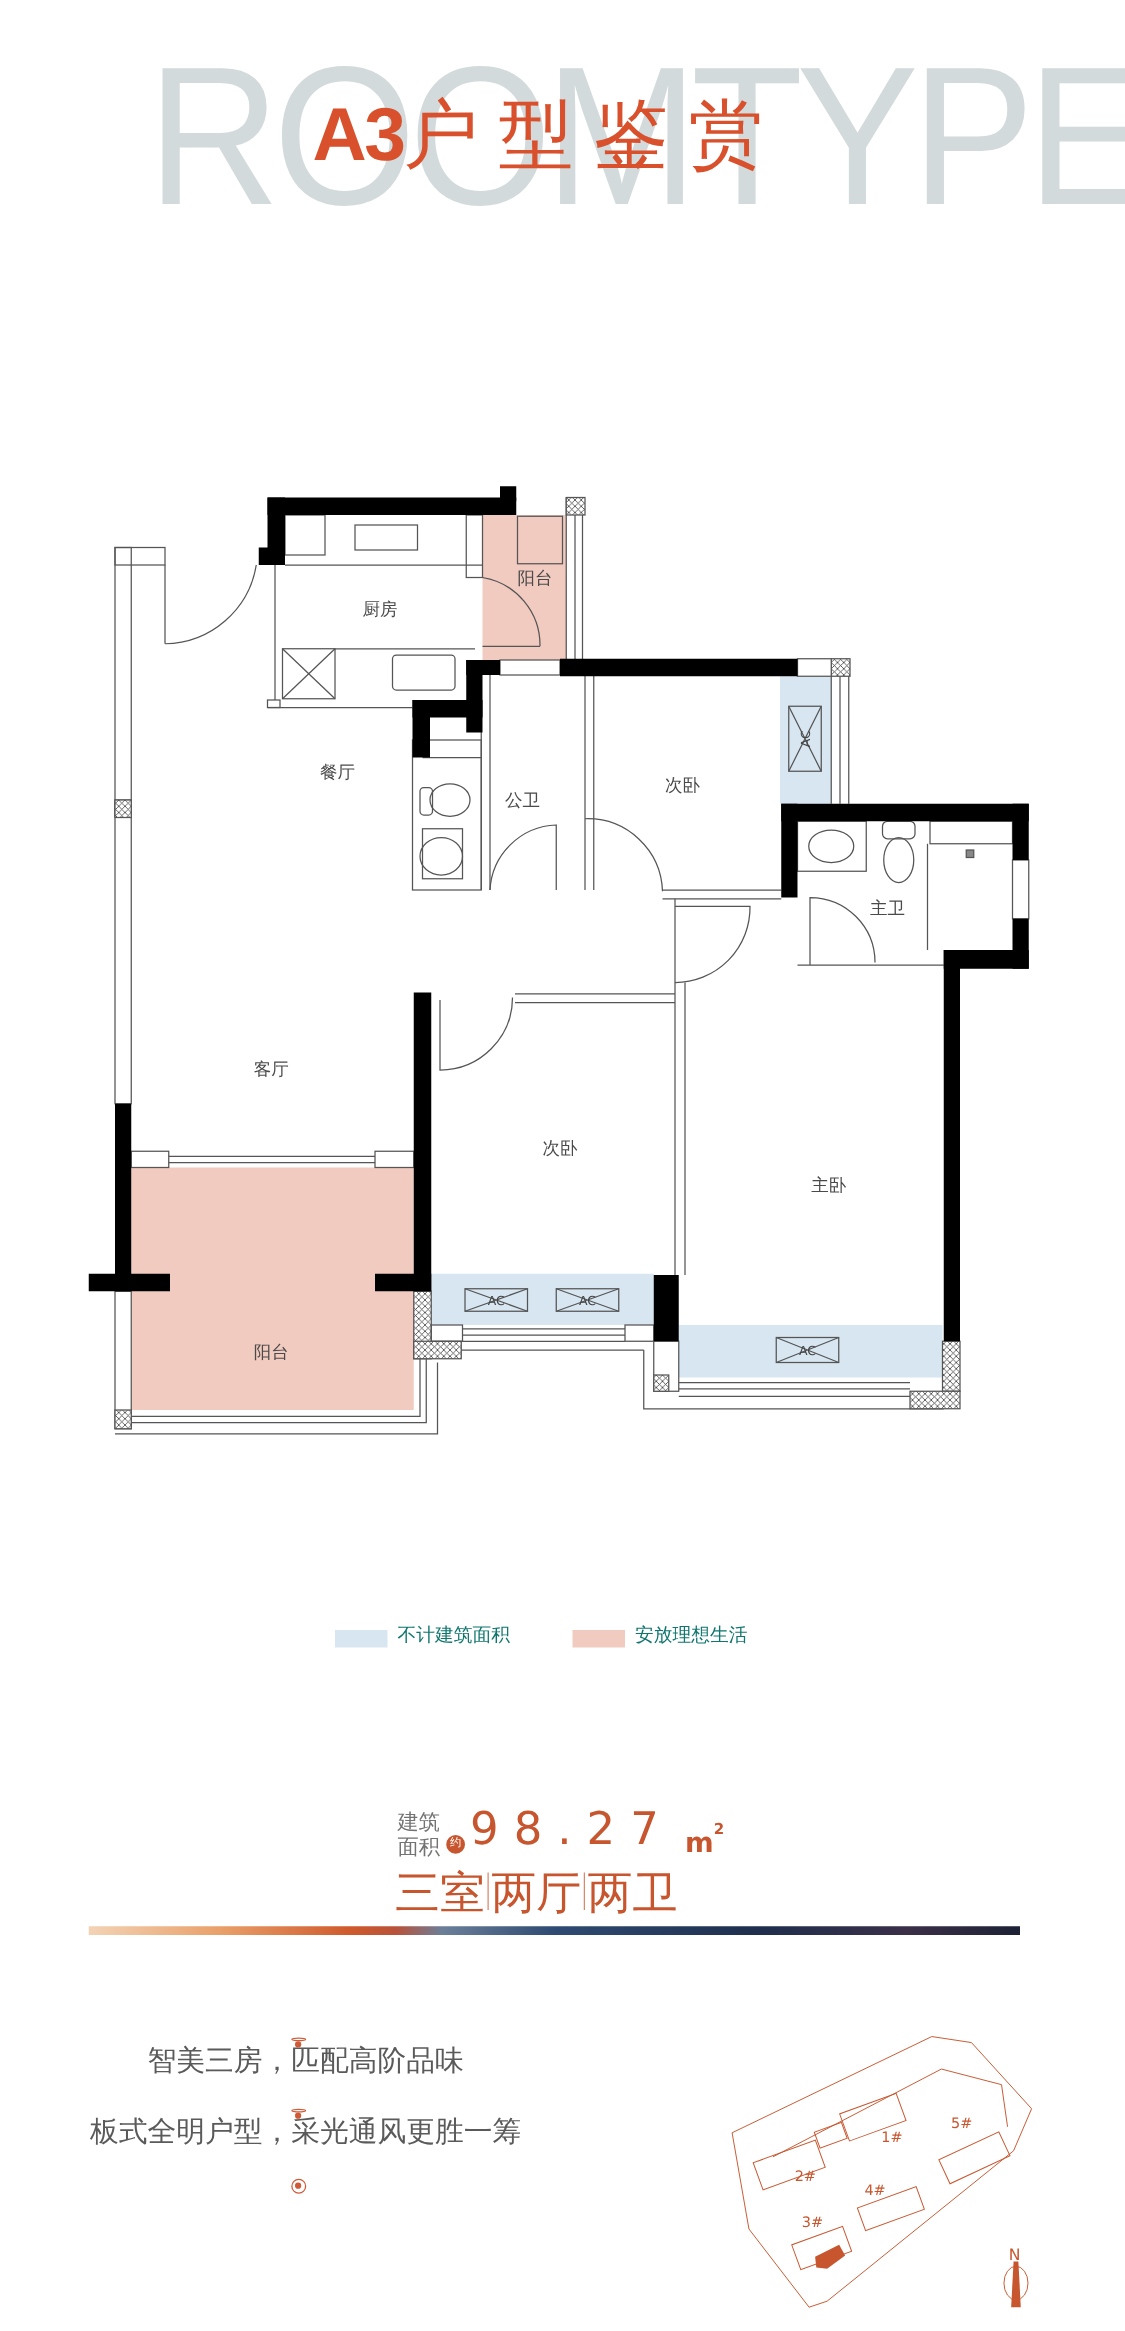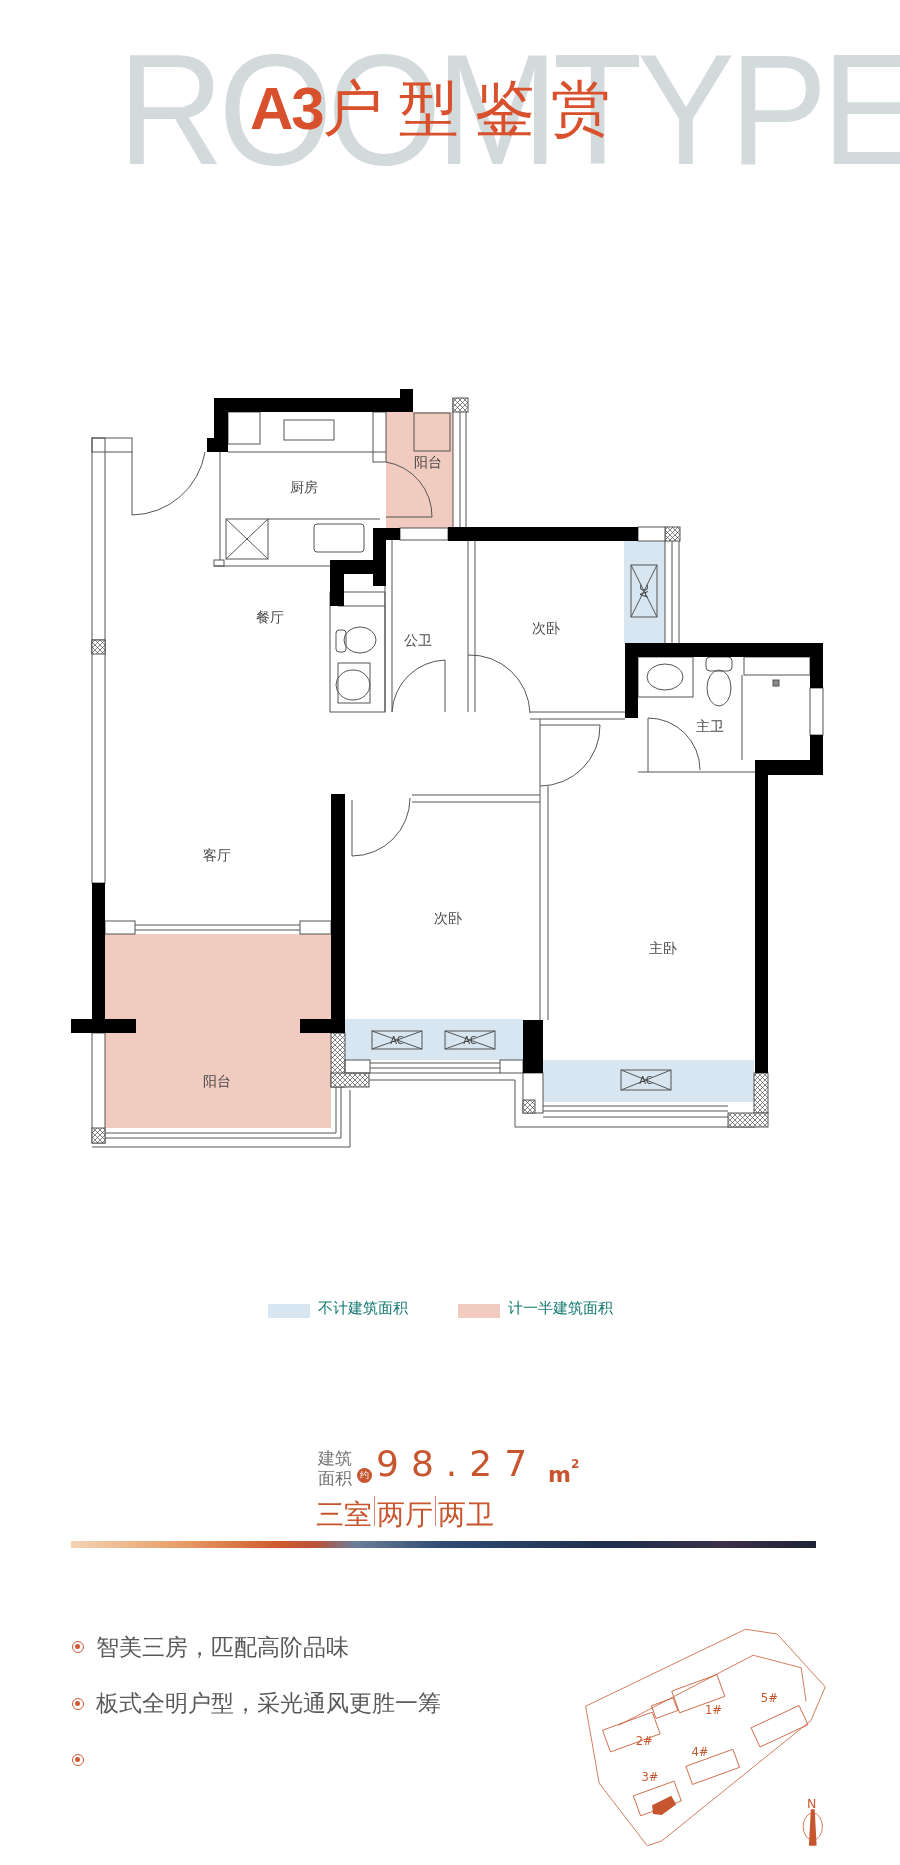--- a/index.html
+++ b/index.html
@@ -17,26 +17,26 @@
   .room-label { font-size: 14px; color: #4a4a4a; font-family: "DejaVu Sans", sans-serif; }
   .legend { top: 1298px; height: 20px; display: flex; align-items: flex-end; font-size: 15px; color: #0f766e; }
   .legend .sw { width: 42px; height: 14px; margin-right: 8px; }
   .area-label { left: 318px; top: 1448px; font-size: 17px; line-height: 20px; color: #737373; }
   .approx { left: 357px; top: 1468px; width: 15px; height: 15px; border-radius: 50%; background: #c7562f;
             color: #fff; font-size: 9px; line-height: 15px; text-align: center; }
   .area-num { left: 376px; top: 1434px; font-size: 36px; line-height: 60px; color: #c7562f; letter-spacing: 12px;
               font-family: "DejaVu Sans", sans-serif; font-weight: 400; }
   .area-unit { left: 548px; top: 1462px; font-size: 22px; color: #c7562f; font-weight: bold; }
   .area-unit sup { font-size: 12px; position: relative; top: -6px; }
-  .rooms { left: 316px; top: 1494px; font-size: 28px; line-height: 42px; color: #c7562f; white-space: nowrap; }
+  .rooms { left: 316px; top: 1494px; font-size: 36px; line-height: 42px; color: #c7562f; white-space: nowrap; }
   .rooms .sep { display: inline-block; width: 1px; height: 30px; background: #c7562f; margin: 0 2px; vertical-align: -2px; opacity: .7; }
   .grad-bar { left: 71px; top: 1541px; width: 745px; height: 7px;
               background: linear-gradient(90deg, #f3d3b5 0%, #e9a06a 14%, #cf5a2c 28%, #b8523a 33%, #6b7f99 38%, #2f4b72 50%, #1f2f4d 72%, #3b2f48 88%, #1d2236 100%); }
   .features { left: 72px; top: 1630px; }
-  .feature { display: flex; align-items: center; height: 34px; margin-bottom: 22.5px; font-size: 23px; color: #5a5a5a; white-space: nowrap; }
+  .feature { display: flex; align-items: center; height: 34px; margin-bottom: 22.5px; font-size: 23px; color: #5a5a5a; white-space: nowrap; flex-direction: column; }
   .bullet { width: 12px; height: 12px; border-radius: 50%; border: 1.5px solid #cf5a38; margin-right: 12px; position: relative; box-sizing: border-box; }
   .bullet::after { content: ""; position: absolute; left: 2px; top: 2px; width: 5px; height: 5px; border-radius: 50%; background: #cf5a38; }
   .site-map { left: 570px; top: 1610px; width: 270px; height: 255px; }
 </style>
 </head>
 <body>
 
 <div class="abs bg-word">ROOMTYPE</div>
 <div class="abs title">
   <span class="code">A3</span><span class="cn">户型鉴赏</span>
@@ -221,21 +221,21 @@
     <text x="217" y="1086">阳台</text>
   </g>
 </svg>
 
 <div class="abs legend" style="left:268px;">
   <div class="sw" style="background:#d7e6f1"></div>
   <span>不计建筑面积</span>
 </div>
 <div class="abs legend" style="left:458px;">
   <div class="sw" style="background:#f2cbc0"></div>
-  <span>计一半建筑面积</span>
+  <span>安放理想生活</span>
 </div>
 
 <div class="abs area-label">
   <div>建筑</div>
   <div>面积</div>
 </div>
 <div class="abs approx">约</div>
 <div class="abs area-num">98.27</div>
 <div class="abs area-unit"><span>m</span><sup>2</sup></div>
 <div class="abs rooms">

